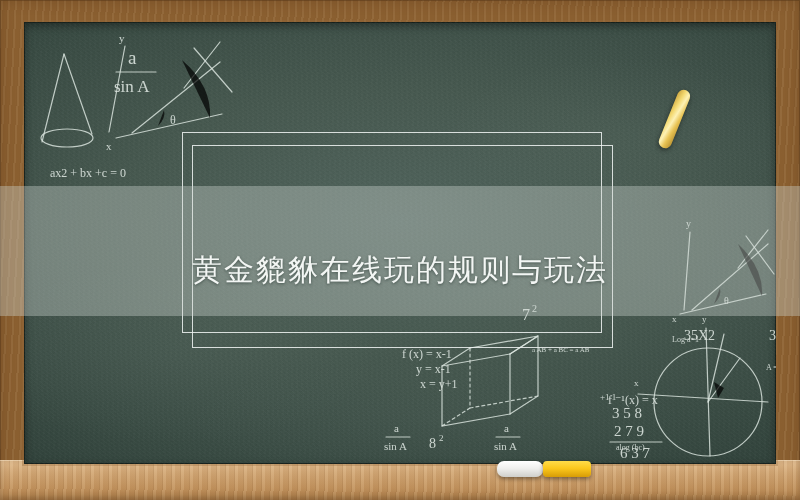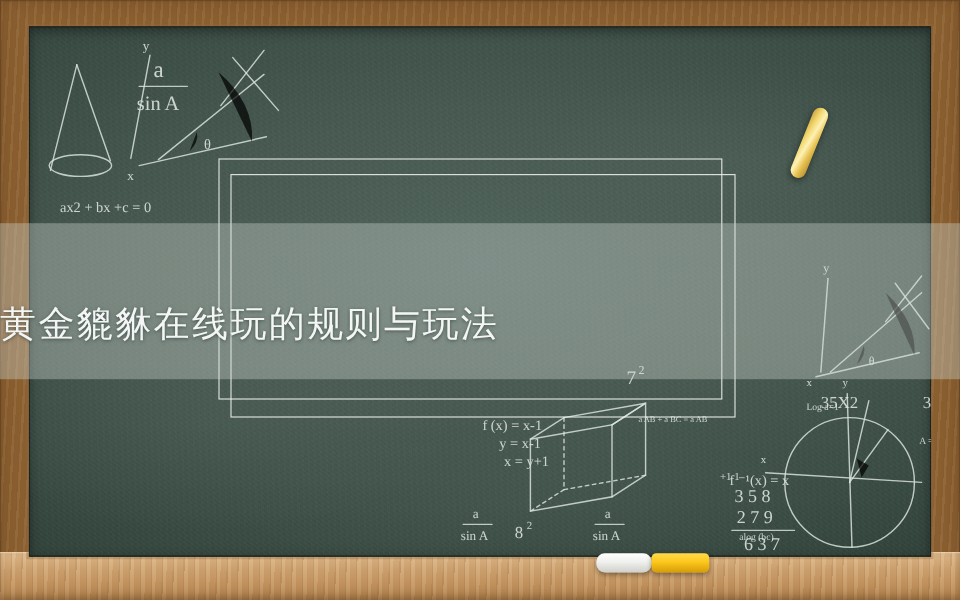--- a/index.html
+++ b/index.html
@@ -101,21 +101,21 @@
     position:absolute;
     left:0;right:0;top:186px;height:130px;
     background:rgba(205,212,208,.38);
     pointer-events:none;
   }
 
   
   .title-wrap{
     position:absolute;
     left:0;right:0;top:186px;height:169px;
-    display:flex;align-items:center;
+    display:flex;align-items:center;justify-content:center;
   }
   .title{
     color:#f3f6f4;
     font-size:30px;
     letter-spacing:2px;
     font-family:"DejaVu Sans","Liberation Sans",sans-serif;
     text-shadow:0 1px 3px rgba(20,35,30,.55);
     white-space:nowrap;
   }
 

